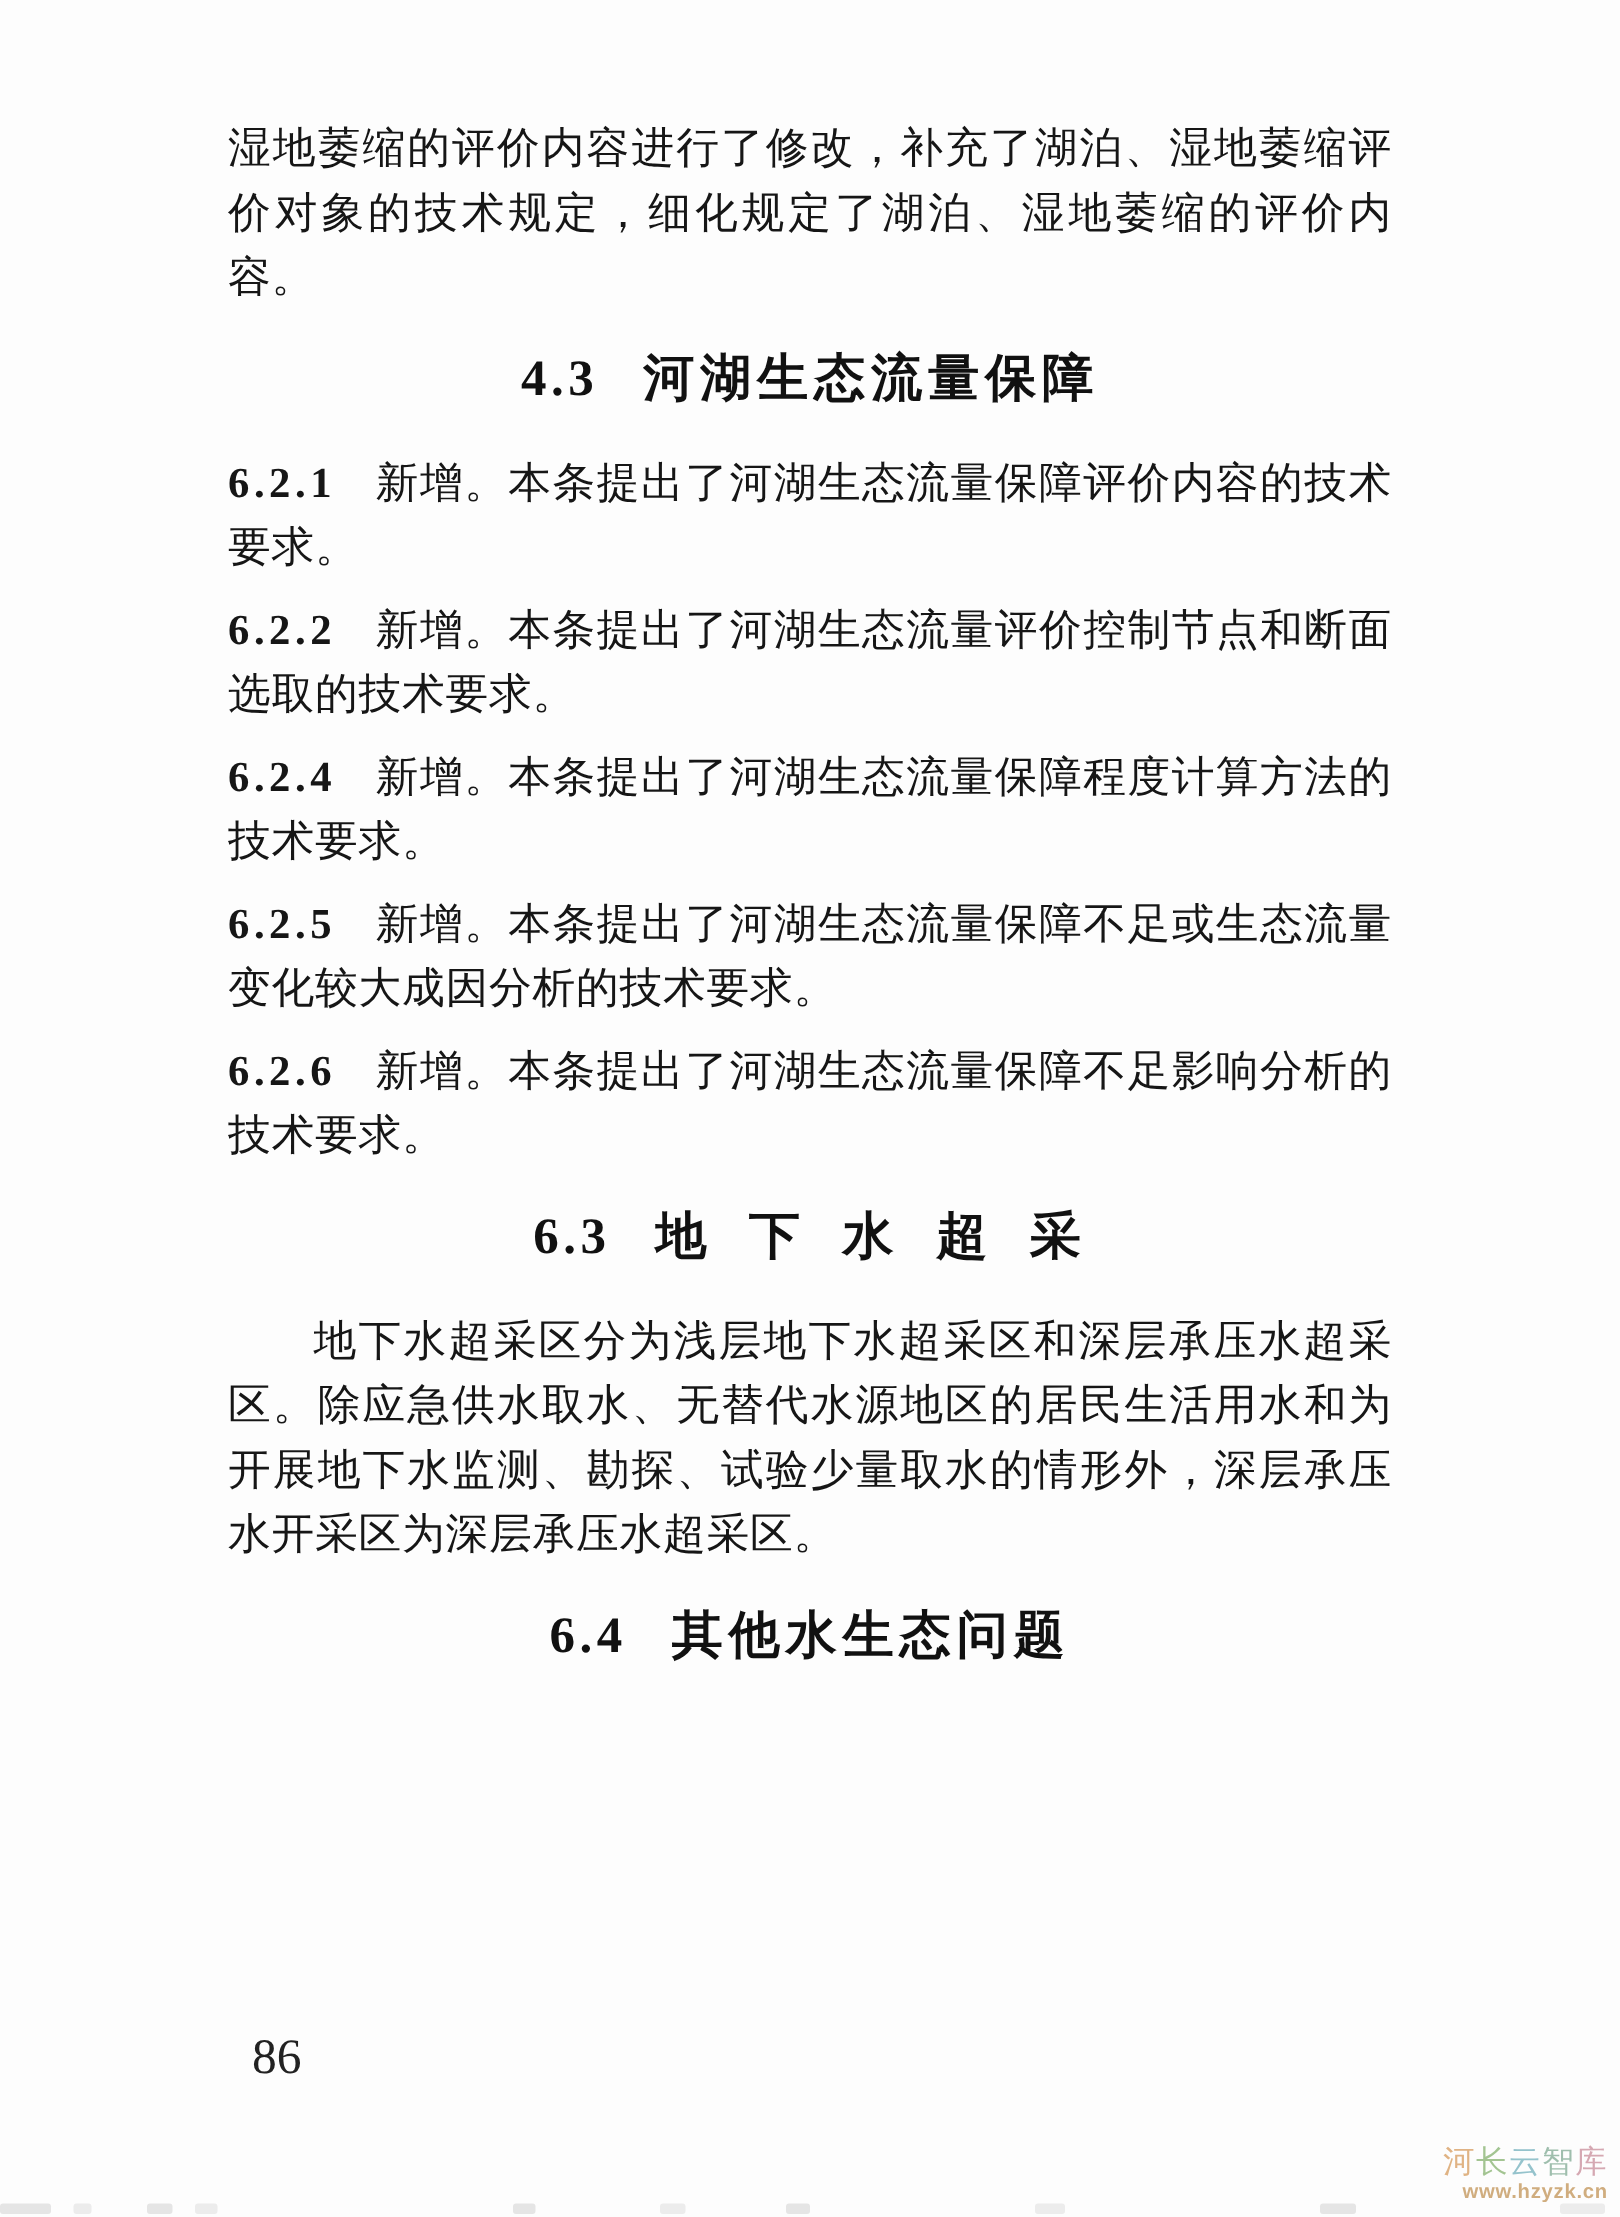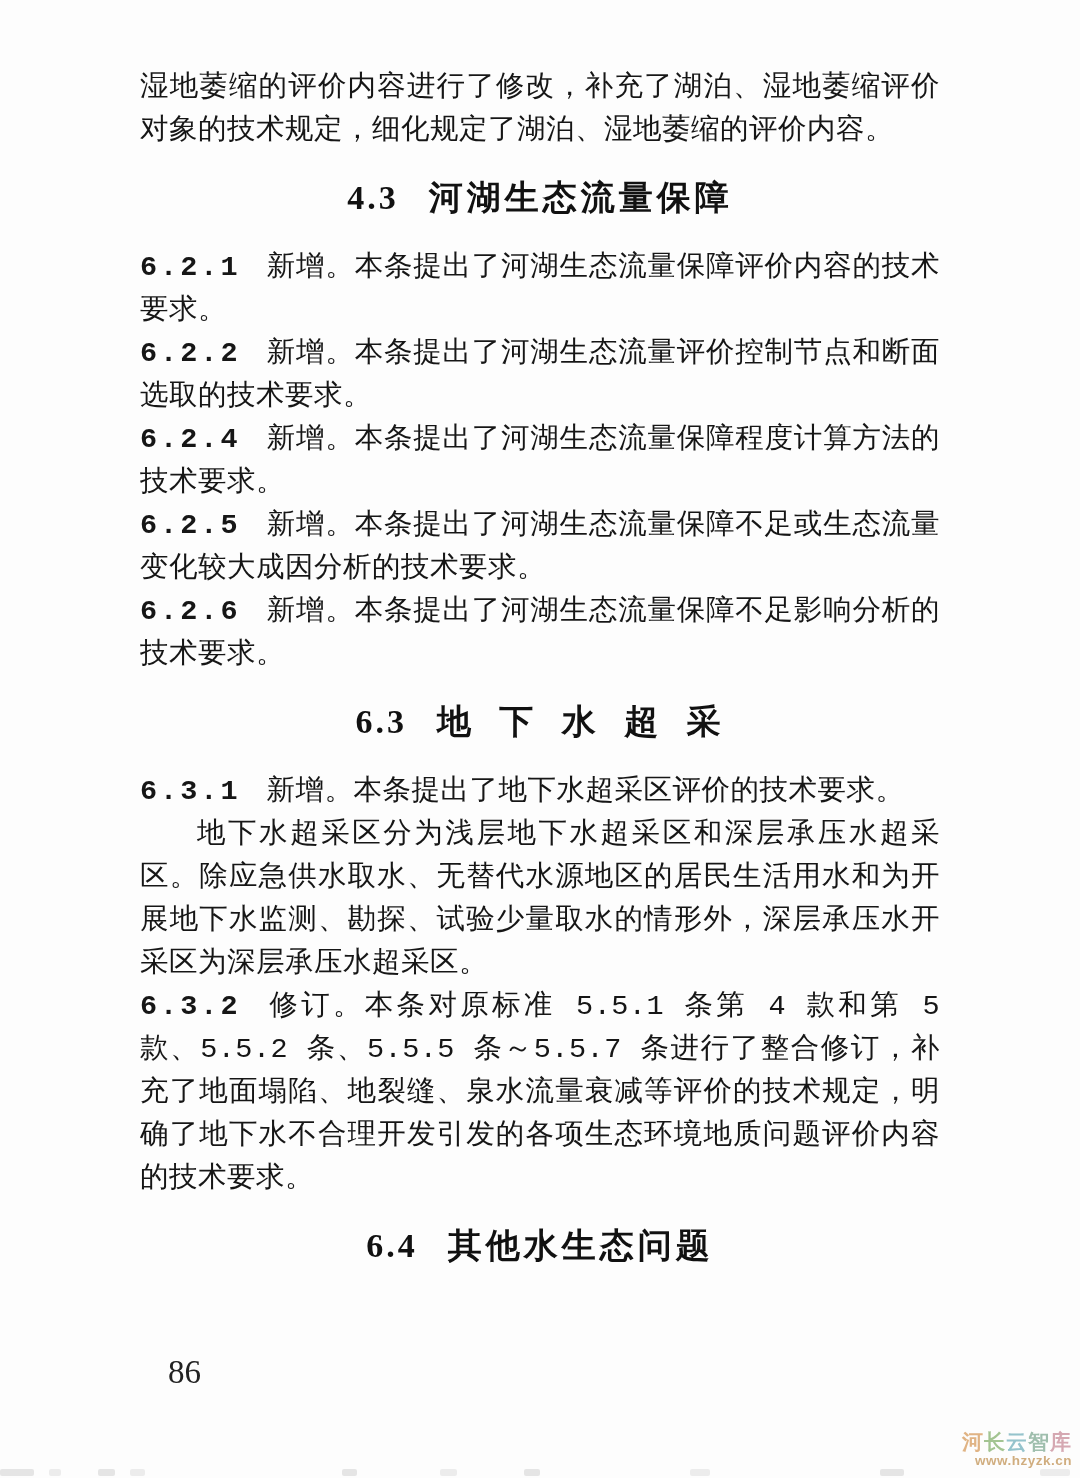--- a/index.html
+++ b/index.html
@@ -11,27 +11,26 @@
     font-family:"Liberation Serif","DejaVu Serif",serif;
     color:#161616;
     overflow:hidden;
   }
   .content{
     position:absolute;
     left:140px;top:66px;
     width:800px;
   }
   .para,.clause{
-    margin:0;
+    margin:12px;
     font-size:28.5px;
     line-height:43px;
     text-align:justify;
     text-justify:inter-ideograph;
     letter-spacing:0.5px;
-    font-family:Liberation Mono, monospace;
   }
   .para.indent{ text-indent:2em; }
   .clause .cnum{
     font-weight:bold;
     letter-spacing:3px;
     margin-right:26px;
     white-space:nowrap;
   }
   .heading{
     margin:0;
@@ -62,21 +61,21 @@
   .watermark{
     position:absolute;
     right:8px;top:1431px;
     text-align:right;
     font-family:"Liberation Sans","DejaVu Sans",sans-serif;
     opacity:0.85;
   }
   .wm-title{
     font-size:21px;
     line-height:22px;
-    font-weight:bold;
+    font-weight:normal;
     letter-spacing:1px;
   }
   .wm-url{
     font-size:13.5px;
     line-height:15px;
     font-weight:bold;
     color:#c9a06a;
     letter-spacing:0.5px;
   }
   .smudge{
@@ -103,25 +102,23 @@
 
 
     <p class="clause"><b class="cnum">6.2.4</b><span>新增。本条提出了河湖生态流量保障程度计算方法的技术要求。</span></p>
 
     <p class="clause"><b class="cnum">6.2.5</b><span>新增。本条提出了河湖生态流量保障不足或生态流量变化较大成因分析的技术要求。</span></p>
 
     <p class="clause"><b class="cnum">6.2.6</b><span>新增。本条提出了河湖生态流量保障不足影响分析的技术要求。</span></p>
 
     <h2 class="heading"><span class="hnum">6.3</span><span class="htitle">地 下 水 超 采</span></h2>
 
-    <p class="clause"><b class="cnum">6.3.1</b><span>新增。本条提出了地下水超采区评价的技术要求。</span></p>
 
     <p class="para indent"><span>地下水超采区分为浅层地下水超采区和深层承压水超采区。除应急供水取水、无替代水源地区的居民生活用水和为开展地下水监测、勘探、试验少量取水的情形外，深层承压水开采区为深层承压水超采区。</span></p>
 
-    <p class="clause"><b class="cnum">6.3.2</b><span>修订。本条对原标准 5.5.1 条第 4 款和第 5 款、5.5.2 条、5.5.5 条～5.5.7 条进行了整合修订，补充了地面塌陷、地裂缝、泉水流量衰减等评价的技术规定，明确了地下水不合理开发引发的各项生态环境地质问题评价内容的技术要求。</span></p>
 
     <h2 class="heading"><span class="hnum">6.4</span><span class="htitle">其他水生态问题</span></h2>
 
 
   </div>
 
   <div class="pageno">86</div>
 
   <div class="watermark">
     <div class="wm-title"><span style="color:#dba76f">河</span><span style="color:#94bb80">长</span><span style="color:#83b9c4">云</span><span style="color:#8fb4a0">智</span><span style="color:#cf9aa6">库</span></div>

